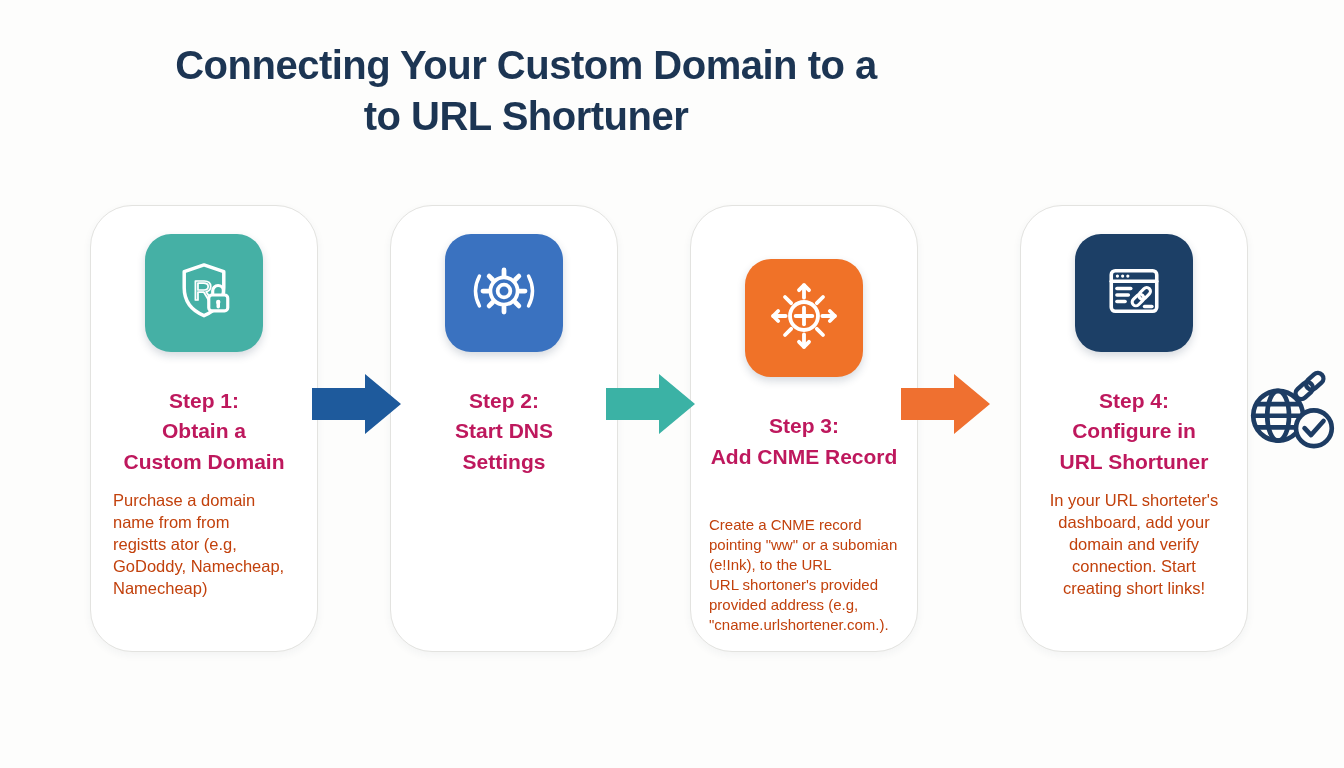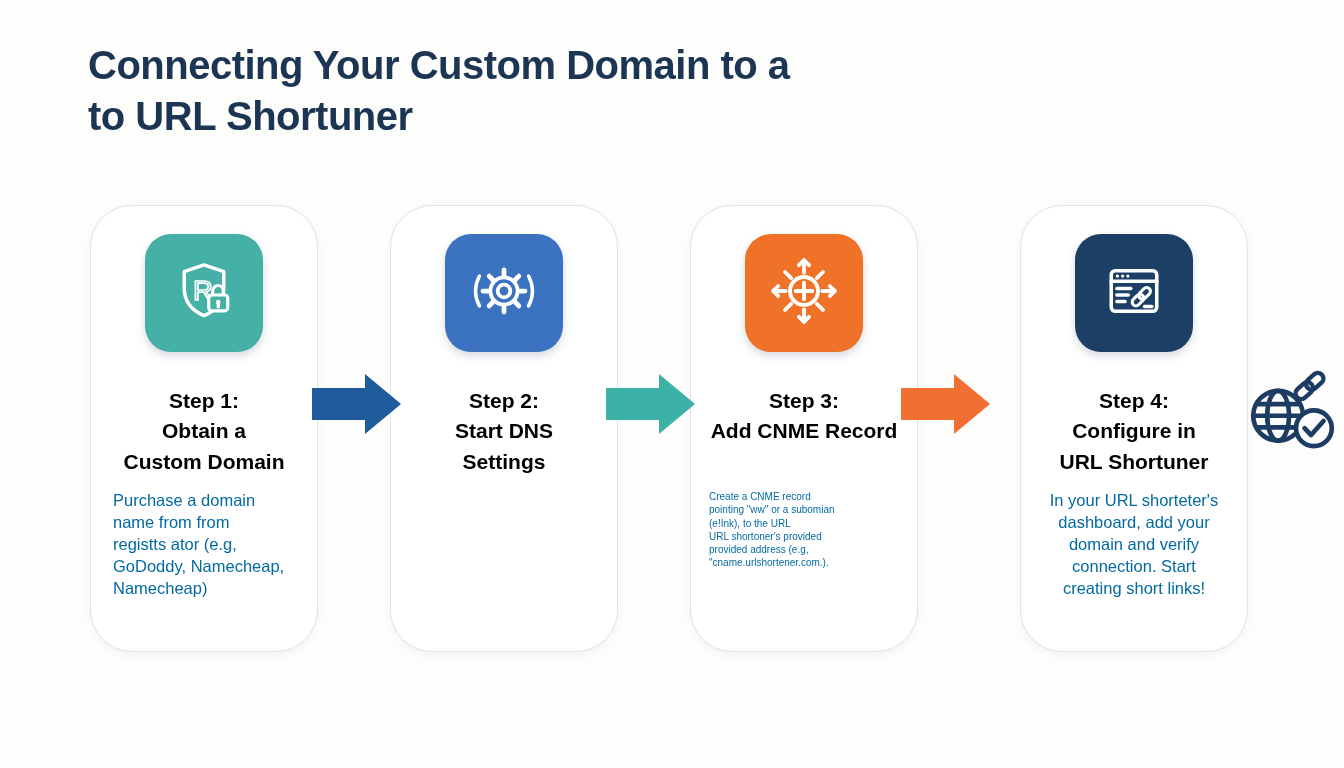--- a/index.html
+++ b/index.html
@@ -6,81 +6,82 @@
   html, body { width: 1344px; height: 768px; }
   body {
     font-family: "Liberation Sans", sans-serif;
     background: #fdfdfc;
     position: relative;
     overflow: hidden;
     color: #1c3553;
   }
   .page-title {
     position: absolute;
-    left: 88px; top: 40px;
+    left: 76px; top: 40px;
     width: 900px;
     font-size: 40px;
     font-weight: 700;
     line-height: 1.28;
     letter-spacing: -0.5px;
     color: #1c3553;
     white-space: pre-line;
+    text-align: center;
   }
   .step-card {
     position: absolute;
     top: 205px;
     width: 228px;
     height: 447px;
     background: #ffffff;
     border: 1.5px solid #e3e3e0;
     border-radius: 42px;
     box-shadow: 0 3px 8px rgba(30,50,80,0.05);
     display: flex;
     flex-direction: column;
     align-items: center;
     padding: 28px 14px 16px 14px;
   }
   .card-1 { left: 90px; }
   .card-2 { left: 390px; }
-  .card-3 { left: 690px; }
+  .card-3 { left: 690px; justify-content: flex-end; }
   .card-4 { left: 985px; margin-left: 35px; }
   .icon-tile {
     width: 118px; height: 118px;
     border-radius: 26px;
     display: flex;
     align-items: center;
     justify-content: center;
     box-shadow: 0 4px 8px rgba(30,50,80,0.18);
     flex-shrink: 0;
   }
   .tile-teal   { background: #45b0a5; }
   .tile-blue   { background: #3a72c0; }
   .tile-orange { background: #f07228; }
   .tile-navy   { background: #1c3f66; }
   .step-title {
     margin-top: 34px;
     min-height: 96px;
     font-size: 21px;
     font-weight: 700;
-    color: #000000;
+    color: #be185d;
     line-height: 1.45;
     text-align: center;
     white-space: pre-line;
   }
   .step-body {
     margin-top: 8px;
     font-size: 16.5px;
-    color: #0369a1;
+    color: #c2410c;
     line-height: 1.33;
     white-space: pre-line;
     width: 100%;
   }
   .body-left   { text-align: left; padding-left: 8px; }
   .body-center { text-align: center; }
-  .card-3 .step-body { font-size: 10px; padding-left: 4px; }
+  .card-3 .step-body { font-size: 15px; padding-left: 4px; }
   .flow-arrow {
     position: absolute;
     top: 367px;
     width: 92px; height: 74px;
   }
   .arrow-1 { left: 312px; }
   .arrow-2 { left: 606px; }
   .arrow-3 { left: 901px; }
   .fill-navy-blue { fill: #1e5a9c; }
   .fill-teal      { fill: #3bb2a5; }

